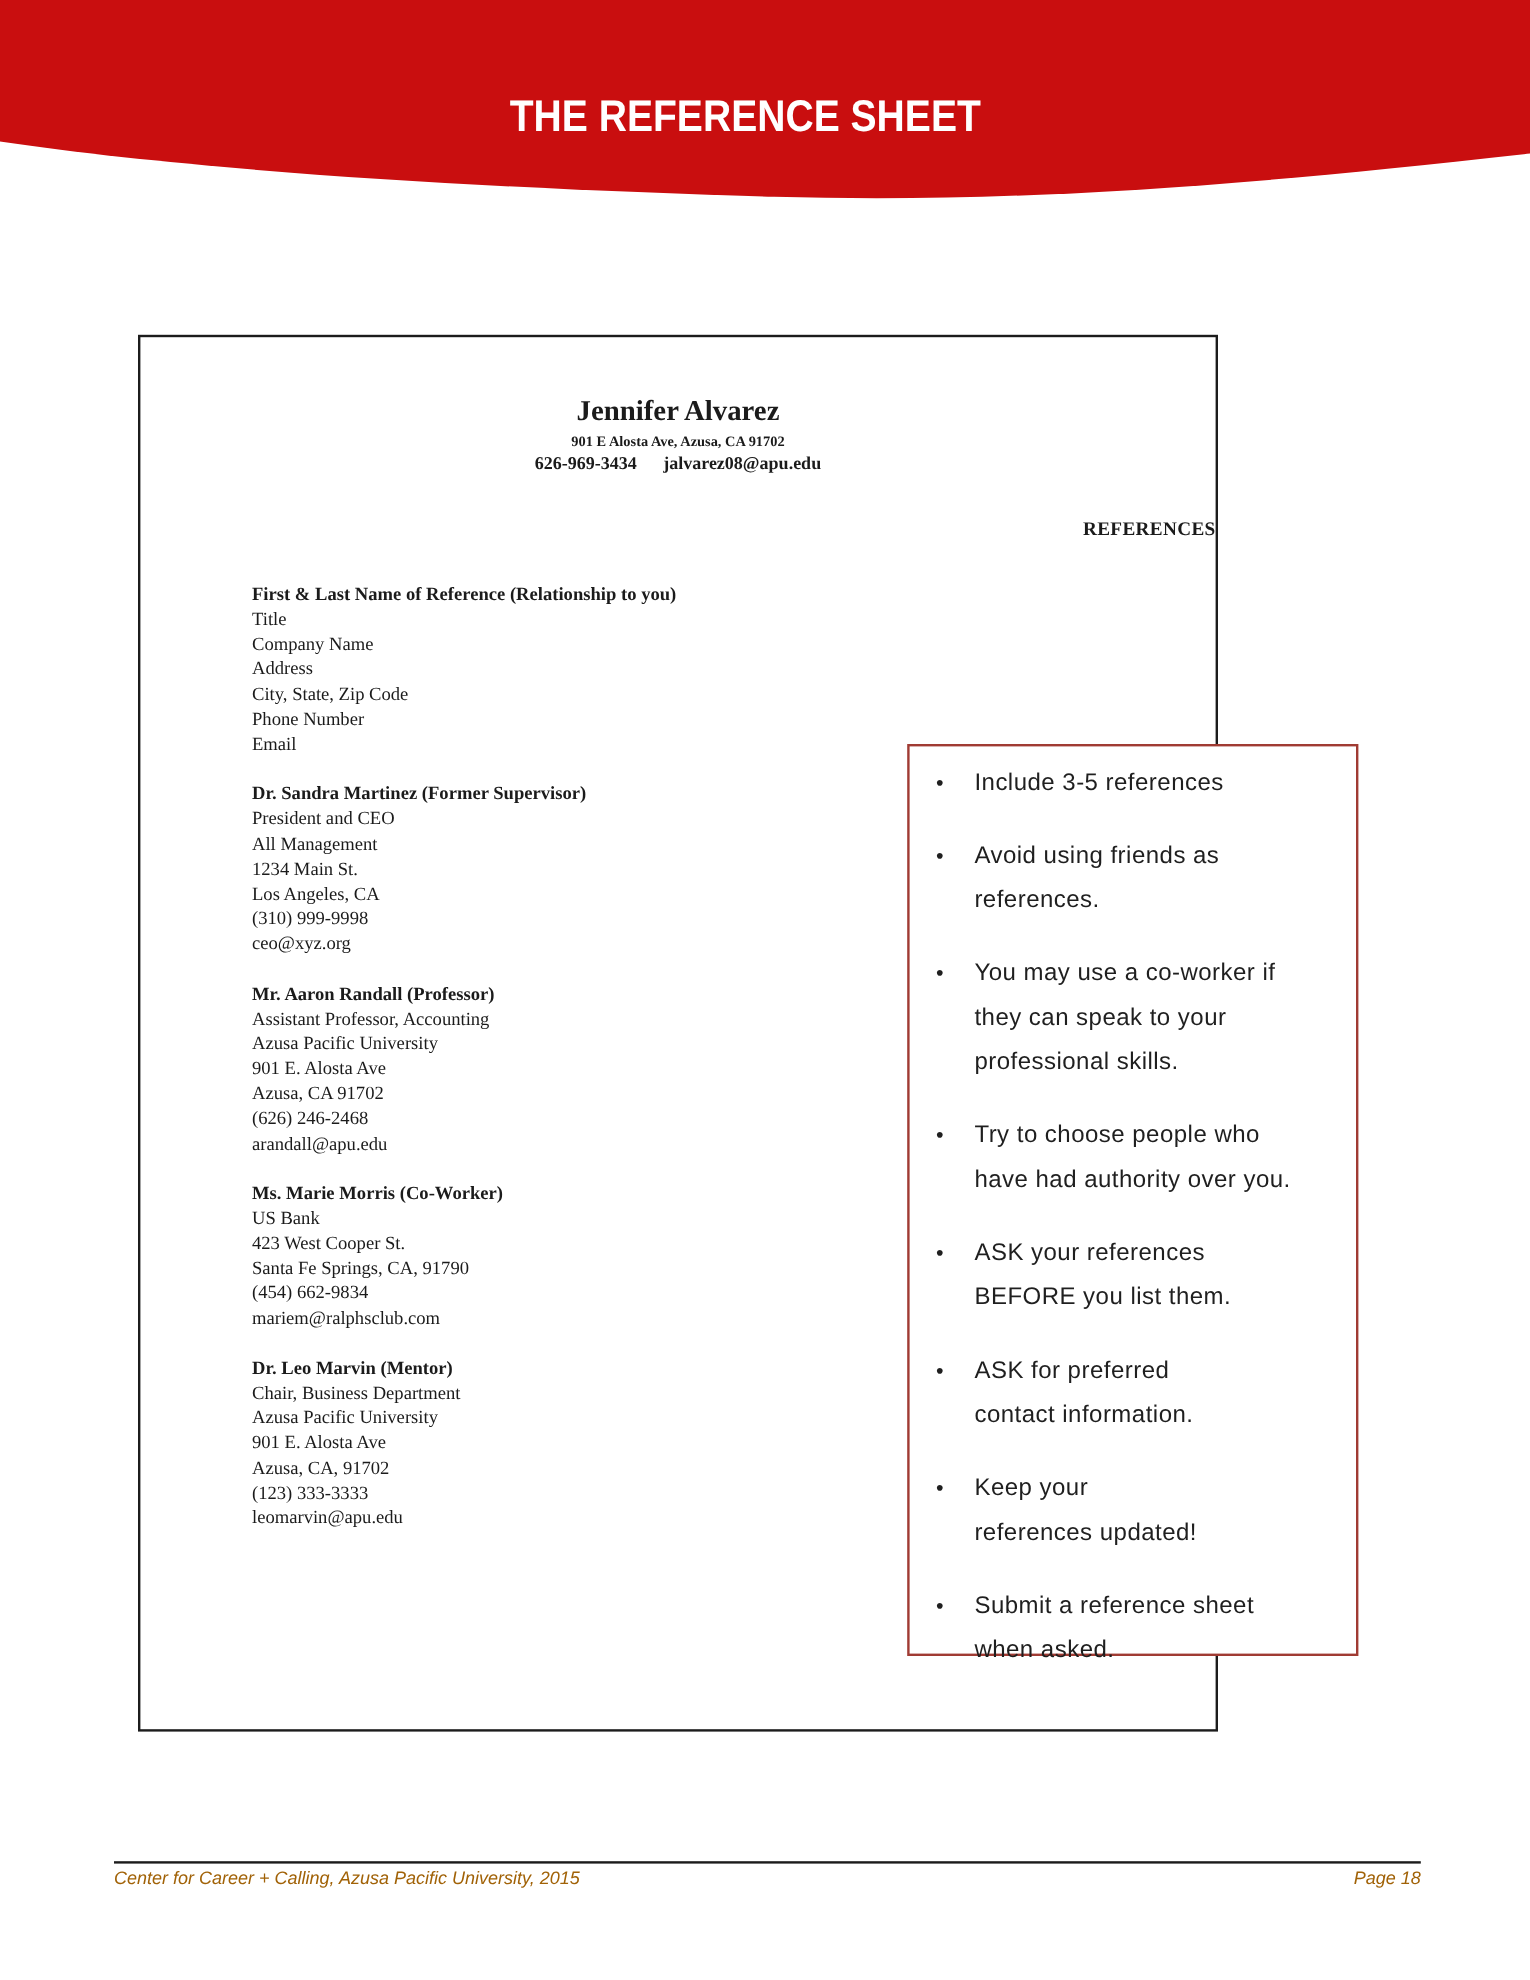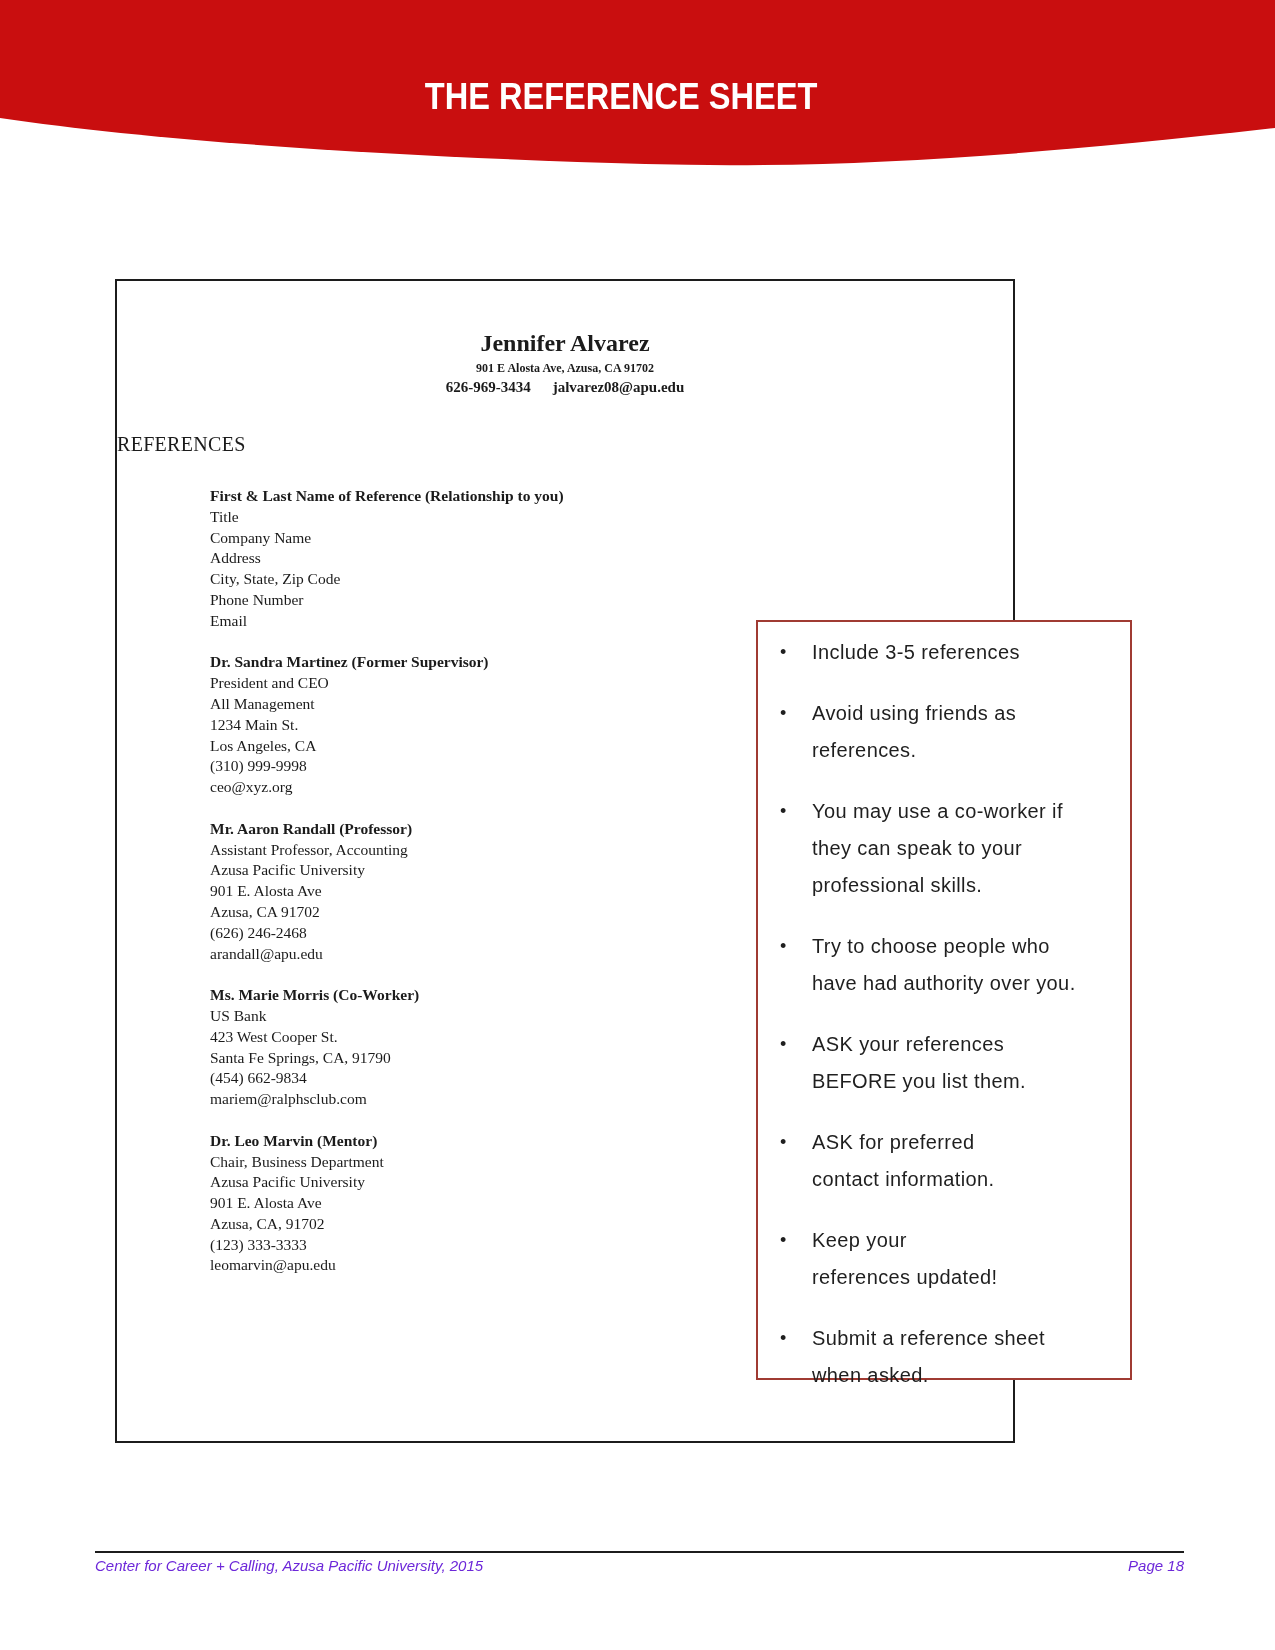--- a/index.html
+++ b/index.html
@@ -23,43 +23,43 @@
     border:2px solid #1c1c1c;background:#ffffff;box-sizing:border-box;
     font-family:"Liberation Serif",serif;color:#1b1b1b;
   }
   .doc-name{position:absolute;top:49px;left:0;right:0;text-align:center;
     font-size:24px;font-weight:bold;}
   .doc-addr{position:absolute;top:80px;left:0;right:0;text-align:center;
     font-size:12px;font-weight:bold;}
   .doc-contact{position:absolute;top:98px;left:0;right:0;text-align:center;
     font-size:15px;font-weight:bold;}
   .doc-contact .email{margin-left:22px;}
-  .doc-section-heading{position:absolute;top:152px;left:0;right:0;text-align:left;
-    font-size:20px;font-weight:normal;letter-spacing:0.3px;}
+  .doc-section-heading{position:absolute;top:152px;left:0;right:0;text-align:right;
+    font-size:16px;font-weight:bold;letter-spacing:0.3px;}
   .doc-blocks{position:absolute;top:205px;left:93px;right:40px;
     font-size:15.5px;line-height:20.8px;}
   .ref-block{margin-bottom:20.8px;}
   .ref-header{font-weight:bold;}
   
   .tips-box{
     position:absolute;left:756px;top:620px;width:376px;height:760px;
     background:#ffffff;border:2px solid #A03B33;box-sizing:border-box;
     z-index:5;padding:12px 14px 0 20px;
   }
   .tips-list{list-style:none;margin:0;padding:0;
     font-size:20px;line-height:37px;letter-spacing:0.4px;color:#1f1f1f;}
   .tips-list li{position:relative;padding-left:34px;margin-bottom:24px;}
   .tips-list li .bullet{position:absolute;left:2px;top:0;font-size:18px;}
   .tip-line{display:block;}
   
   .footer-rule{position:absolute;left:95px;top:1551px;width:1089px;height:2px;
     background:#1c1c1c;}
   .footer{position:absolute;left:95px;top:1557px;width:1089px;
     display:flex;justify-content:space-between;
-    font-size:15px;font-style:italic;color:#6d28d9;}
+    font-size:15px;font-style:italic;color:#a16207;}
 </style>
 </head>
 <body>
 
 <div class="banner">
   <svg width="1275" height="200" viewBox="0 0 1275 200">
     <path d="M0 0 H1275 V128 C1010 158 830 169 645 164 C430 158 175 144 0 118 Z" fill="#C90E0F"></path>
   </svg>
   <div class="banner-title-wrap">
     <span class="banner-title">THE REFERENCE SHEET</span>

